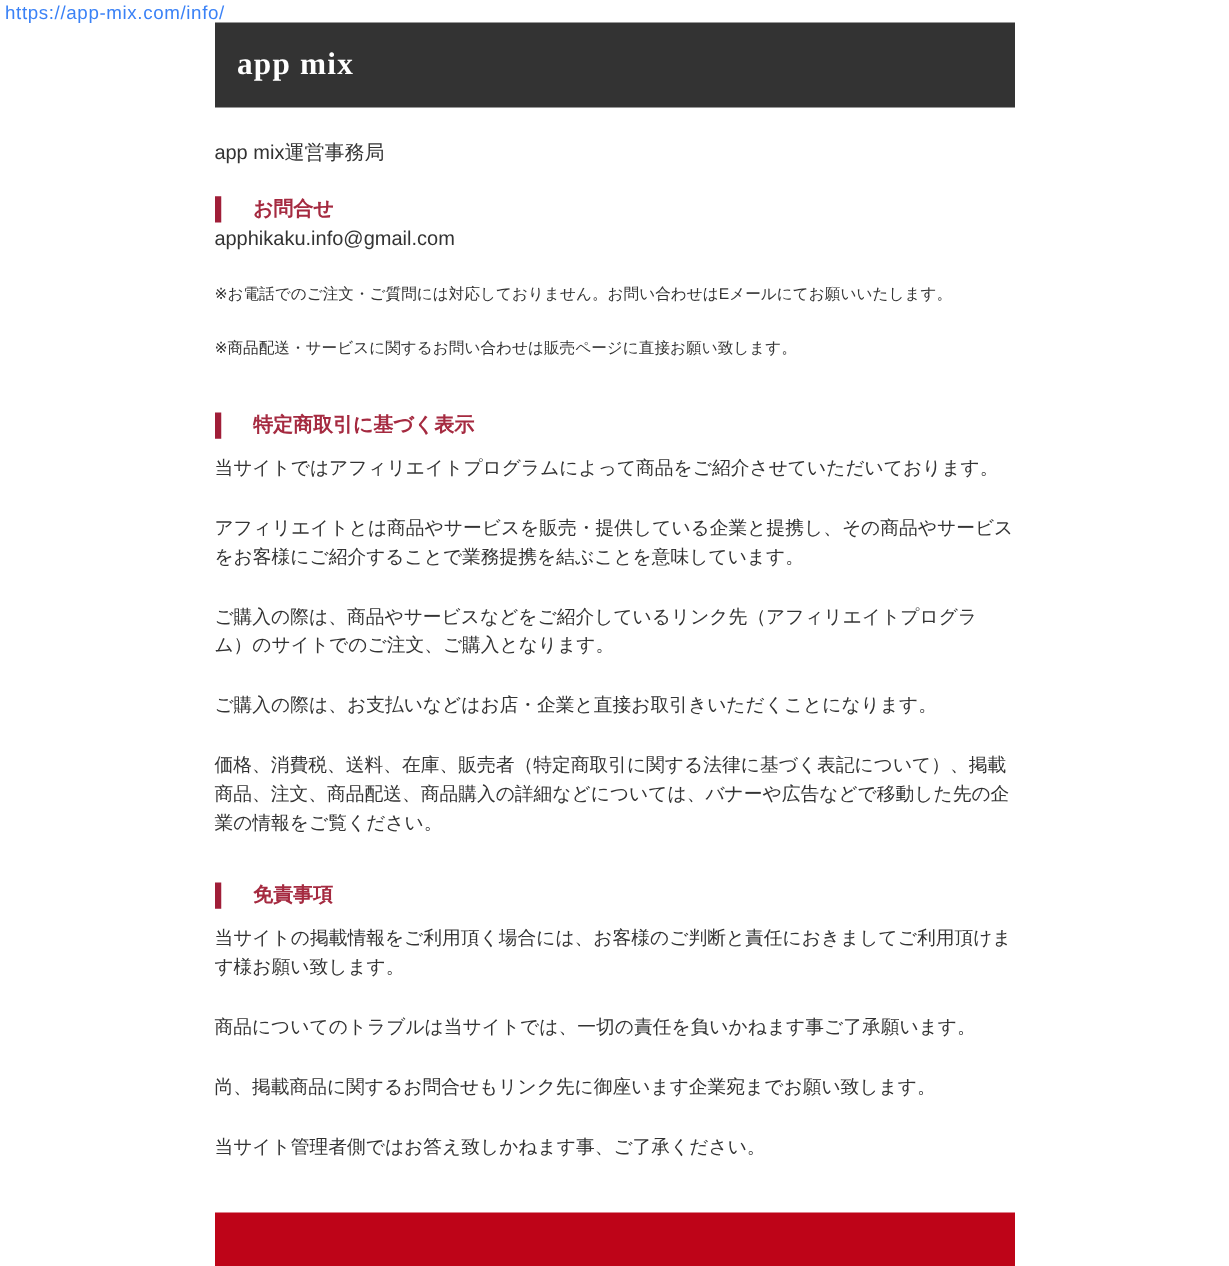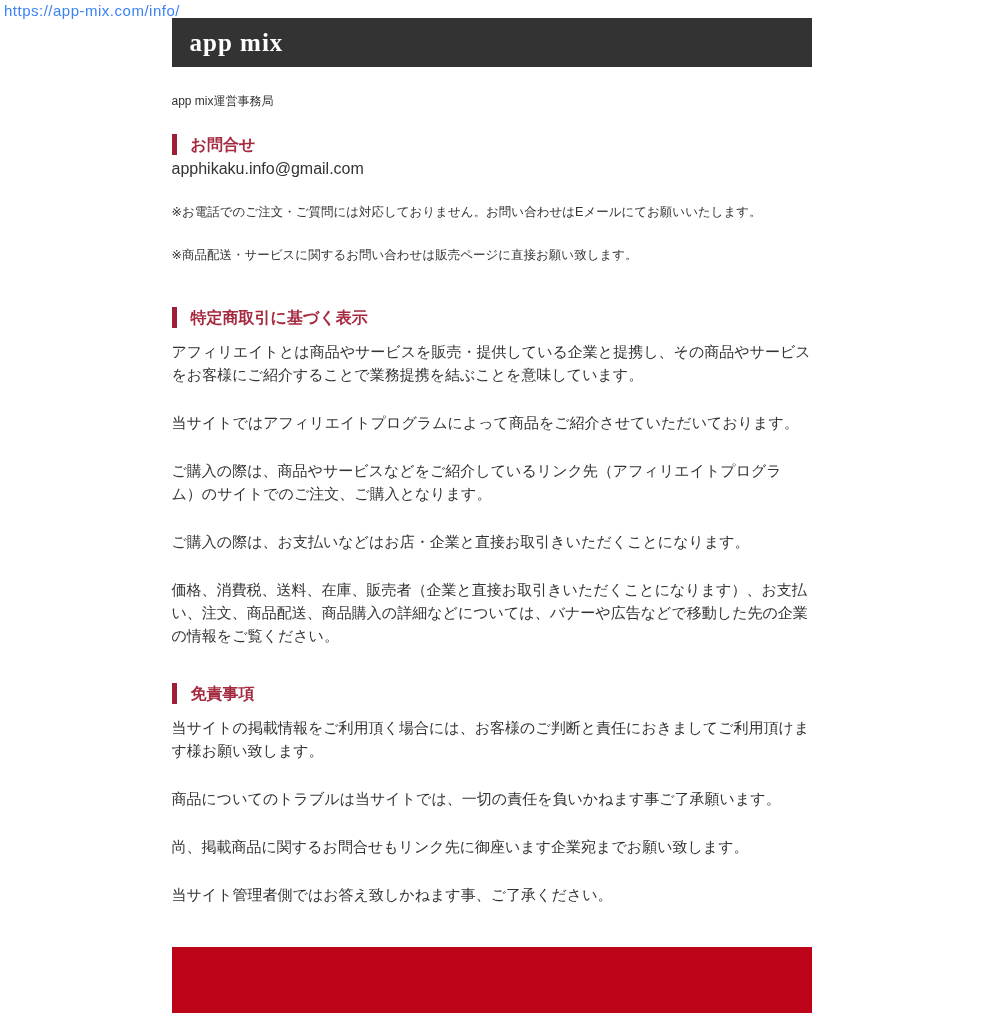--- a/index.html
+++ b/index.html
@@ -19,43 +19,43 @@
     font-size: 15px;
     color: #3b82f6;
     letter-spacing: 0.5px;
   }
   .container {
     width: 640px;
     margin: 0 auto;
     padding-top: 18px;
   }
   .site-header {
-    height: 49px;
+    height: 68px;
     background: #333333;
     display: flex;
     align-items: center;
     padding: 0 18px;
   }
   .site-title {
     font-family: "Liberation Serif", "DejaVu Serif", serif;
     font-weight: bold;
     font-size: 25px;
     color: #ffffff;
     letter-spacing: 1px;
     cursor: pointer;
     text-decoration: none;
   }
   .office-name {
     margin-top: 26px;
-    font-size: 12px;
+    font-size: 16px;
   }
   .section-heading {
     color: #a52a40;
     border-left: 5px solid #a01e38;
-    padding-left: 14px;
+    padding-left: 26px;
     font-size: 16px;
     font-weight: bold;
     line-height: 21px;
   }
   .sh-contact { margin-top: 24px; }
   .sh-trans   { margin-top: 43px; margin-bottom: 12px; }
   .sh-disc    { margin-top: 36px; margin-bottom: 12px; }
   .contact-email {
     margin-top: 5px;
     font-size: 16px;
@@ -98,25 +98,25 @@
 
   <div class="contact-email">apphikaku.info@gmail.com</div>
 
   <div class="contact-note">※お電話でのご注文・ご質問には対応しておりません。お問い合わせはEメールにてお願いいたします。</div>
 
   <div class="contact-note">※商品配送・サービスに関するお問い合わせは販売ページに直接お願い致します。</div>
 
   <div class="section-heading sh-trans">特定商取引に基づく表示</div>
 
   <div>
+    <p class="body-para">当サイトではアフィリエイトプログラムによって商品をご紹介させていただいております。</p>
     <p class="body-para">アフィリエイトとは商品やサービスを販売・提供している企業と提携し、その商品やサービスをお客様にご紹介することで業務提携を結ぶことを意味しています。</p>
-    <p class="body-para">当サイトではアフィリエイトプログラムによって商品をご紹介させていただいております。</p>
     <p class="body-para">ご購入の際は、商品やサービスなどをご紹介しているリンク先（アフィリエイトプログラム）のサイトでのご注文、ご購入となります。</p>
     <p class="body-para">ご購入の際は、お支払いなどはお店・企業と直接お取引きいただくことになります。</p>
-    <p class="body-para">価格、消費税、送料、在庫、販売者（企業と直接お取引きいただくことになります）、お支払い、注文、商品配送、商品購入の詳細などについては、バナーや広告などで移動した先の企業の情報をご覧ください。</p>
+    <p class="body-para">価格、消費税、送料、在庫、販売者（特定商取引に関する法律に基づく表記について）、掲載商品、注文、商品配送、商品購入の詳細などについては、バナーや広告などで移動した先の企業の情報をご覧ください。</p>
   </div>
 
   <div class="section-heading sh-disc">免責事項</div>
 
   <div>
     <p class="body-para">当サイトの掲載情報をご利用頂く場合には、お客様のご判断と責任におきましてご利用頂けます様お願い致します。</p>
     <p class="body-para">商品についてのトラブルは当サイトでは、一切の責任を負いかねます事ご了承願います。</p>
     <p class="body-para">尚、掲載商品に関するお問合せもリンク先に御座います企業宛までお願い致します。</p>
     <p class="body-para">当サイト管理者側ではお答え致しかねます事、ご了承ください。</p>
   </div>

